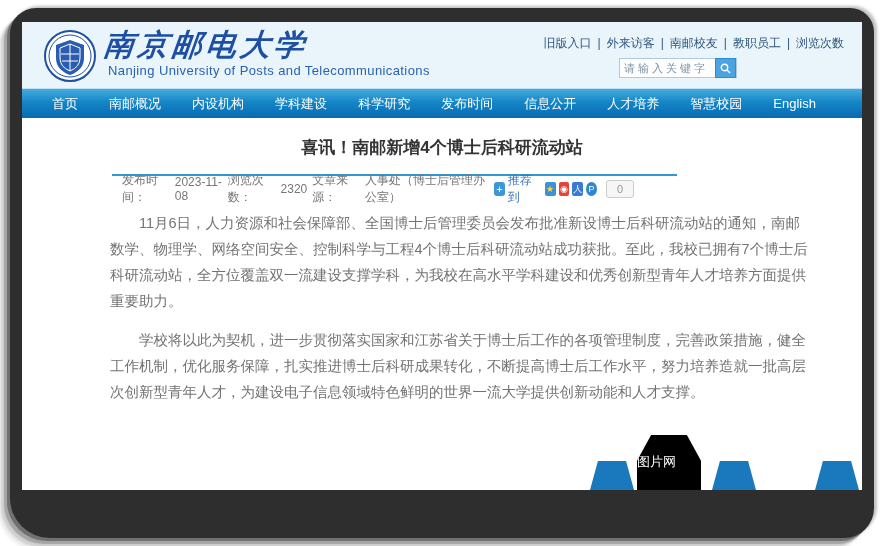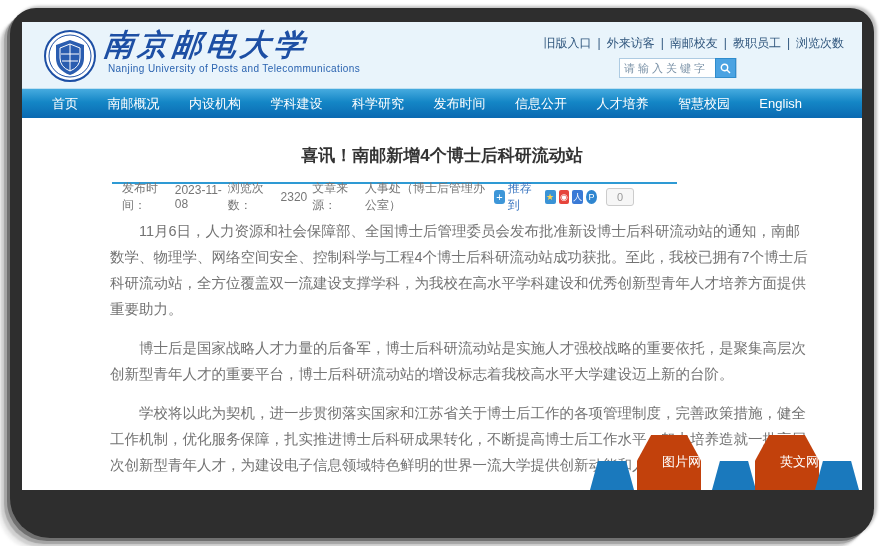--- a/index.html
+++ b/index.html
@@ -11,41 +11,41 @@
                3px -2px 3px rgba(0,0,0,.25);}
   .page{position:absolute;left:12px;top:14px;width:840px;height:468px;background:#fff;overflow:hidden;}
 
   
   .header{position:relative;height:66px;background:#e9f4fb;border-bottom:1px solid #bfe0f2;}
   .logo{position:absolute;left:22px;top:6px;display:flex;align-items:flex-start;}
   .emblem{width:52px;height:52px;margin-top:2px;}
   .nameblock{margin-left:8px;}
   .cnname{font-family:"DejaVu Serif","Liberation Serif",serif;font-style:italic;font-weight:bold;
     font-size:30px;line-height:34px;color:#1d4fa4;letter-spacing:4px;transform:skewX(-6deg);}
-  .enname{font-size:10px;color:#2a63b0;letter-spacing:.4px;margin-top:1px;padding-left:4px;text-align:right;}
+  .enname{font-size:13px;color:#2a63b0;letter-spacing:.4px;margin-top:1px;padding-left:4px;text-align:right;}
   .toplinks{position:absolute;top:13px;right:18px;font-size:12px;color:#31577e;}
   .toplink{cursor:pointer;}
   .toplink + .toplink::before{content:"|";margin:0 6px;color:#31577e;}
   .search{position:absolute;top:36px;right:125px;display:flex;align-items:center;
     border:1px solid #aecbe2;background:#fff;height:20px;width:118px;box-sizing:border-box;}
   .search input{border:0;outline:none;flex:1;height:16px;font-size:11px;letter-spacing:3px;
     color:#567;padding:0 4px;min-width:0;background:transparent;
     font-family:"Liberation Sans","DejaVu Sans",sans-serif;}
   .search input::placeholder{color:#7c93a8;}
   .searchbtn{width:19px;height:18px;background:#4ba3e2;border:1px solid #2f8ccc;display:flex;
     align-items:center;justify-content:center;cursor:pointer;}
 
   
   .nav{height:29px;background:linear-gradient(#46abdf,#1486c6 45%,#0a69b1);}
-  .nav ul{list-style:none;margin:0;padding:0 60px 0 30px;display:flex;justify-content:space-between;}
+  .nav ul{list-style:none;margin:0;padding:0 46px 0 30px;display:flex;justify-content:space-between;}
   .nav li{line-height:29px;font-size:13px;color:#fff;cursor:pointer;white-space:nowrap;}
 
   
   .content{position:relative;height:373px;}
-  .title{margin-top:26px;text-align:center;font-size:17px;font-weight:bold;color:#333;}
+  .title{margin-top:18px;text-align:center;font-size:17px;font-weight:bold;color:#333;}
   .rule{margin:15px 0 0 90px;width:565px;height:2px;background:#2e9ad4;}
   .metarow{margin-left:88px;width:700px;display:flex;align-items:center;height:22px;margin-top:2px;
     font-size:12px;color:#767676;}
   .metarow .m{margin-right:5px;}
   .metarow .first{margin-left:12px;}
   .sharewidget{margin-left:auto;margin-right:176px;display:flex;align-items:center;gap:3px;}
   .wplus{width:14px;height:14px;background:#3d96d8;border-radius:3px;color:#fff;font-size:11px;
     line-height:14px;text-align:center;cursor:pointer;}
   .wlabel{color:#3a76c0;font-size:12px;margin-right:6px;cursor:pointer;}
   .wicon{width:14px;height:14px;border-radius:2px;font-size:9px;line-height:14px;text-align:center;
@@ -55,23 +55,23 @@
   .wrenren{background:#3a7ad6;}
   .wpengyou{background:#2f86d0;border-radius:50%;}
   .wcount{margin-left:6px;min-width:26px;height:16px;border:1px solid #ccc;background:#f6f6f6;
     border-radius:3px;font-size:11px;color:#999;text-align:center;line-height:16px;}
 
   .paras{margin:10px 0 0 88px;width:700px;}
   .paras p{margin:0 0 13px;font-size:14.5px;line-height:26px;color:#737373;text-indent:2em;}
 
   
   .hexes{position:absolute;right:0;bottom:0;width:280px;height:55px;}
-  .hex{position:absolute;top:0;width:64px;height:55px;background:#c2410c;
+  .hex{position:absolute;top:0;width:64px;height:55px;background:#000000;
     clip-path:polygon(22% 0,78% 0,100% 47%,100% 100%,0 100%,0 47%);
-    color:#fff;font-size:13px;text-align:right;box-sizing:border-box;padding-top:18px;cursor:pointer;}
+    color:#fff;font-size:13px;text-align:left;box-sizing:border-box;padding-top:18px;cursor:pointer;}
   .trap{position:absolute;top:26px;width:44px;height:29px;background:#1a79bd;
     clip-path:polygon(18% 0,82% 0,100% 100%,0 100%);cursor:pointer;}
   .hex1{left:55px;} .hex2{left:173px;}
   .trap1{left:8px;} .trap2{left:130px;} .trap3{left:233px;}
 </style>
 </head>
 <body>
 
 <div class="frame">
   <div class="page">
@@ -138,32 +138,28 @@
           <span class="wicon wqzone">★</span>
           <span class="wicon wsina">◉</span>
           <span class="wicon wrenren">人</span>
           <span class="wicon wpengyou">P</span>
           <span class="wcount">0</span>
         </div>
       </div>
 
       <div class="paras">
         <p>11月6日，人力资源和社会保障部、全国博士后管理委员会发布批准新设博士后科研流动站的通知，南邮数学、物理学、网络空间安全、控制科学与工程4个博士后科研流动站成功获批。至此，我校已拥有7个博士后科研流动站，全方位覆盖双一流建设支撑学科，为我校在高水平学科建设和优秀创新型青年人才培养方面提供重要助力。</p>
-        <p>博士后是国家战略人才力量的后备军，博士后科研流动站是实施人才强校战略的重要依托，是聚集高层次创新型青年人才的重要平台，博士后科研流动站的增设标志着我校高水平大学建设迈上新的台阶。</p>
         <p>学校将以此为契机，进一步贯彻落实国家和江苏省关于博士后工作的各项管理制度，完善政策措施，健全工作机制，优化服务保障，扎实推进博士后科研成果转化，不断提高博士后工作水平，努力培养造就一批高层次创新型青年人才，为建设电子信息领域特色鲜明的世界一流大学提供创新动能和人才支撑。</p>
       </div>
 
     </div>
 
     <div class="hexes">
       <div class="trap trap1"></div>
       <div class="hex hex1">
         <span>图片网</span>
       </div>
       <div class="trap trap2"></div>
-      <div class="hex hex2">
-        <span>英文网</span>
-      </div>
       <div class="trap trap3"></div>
     </div>
 
   </div>
 </div>
 
 </body></html>

